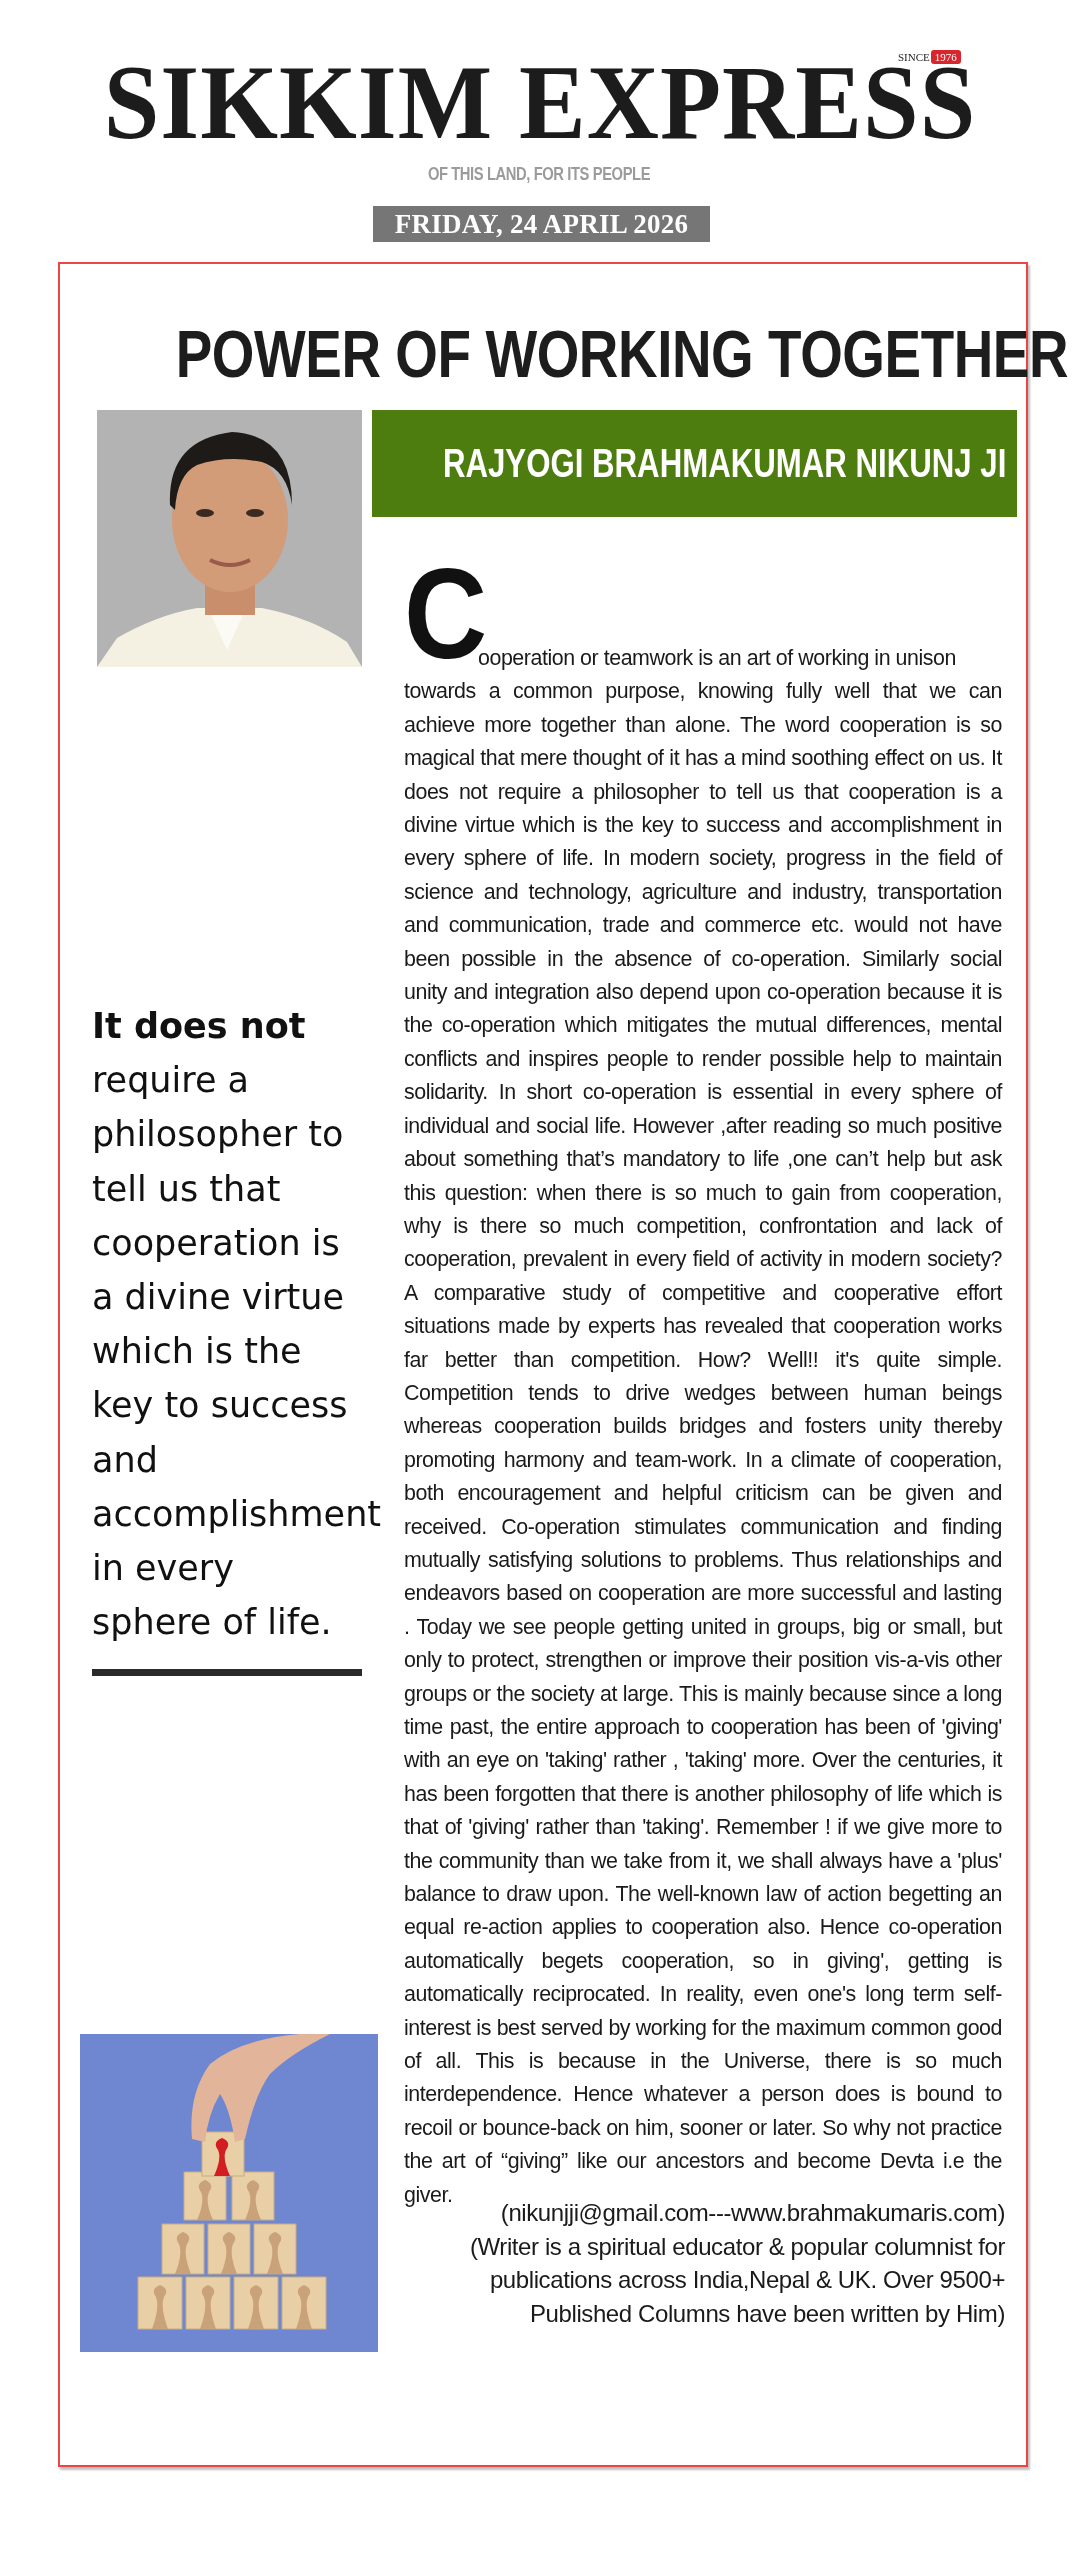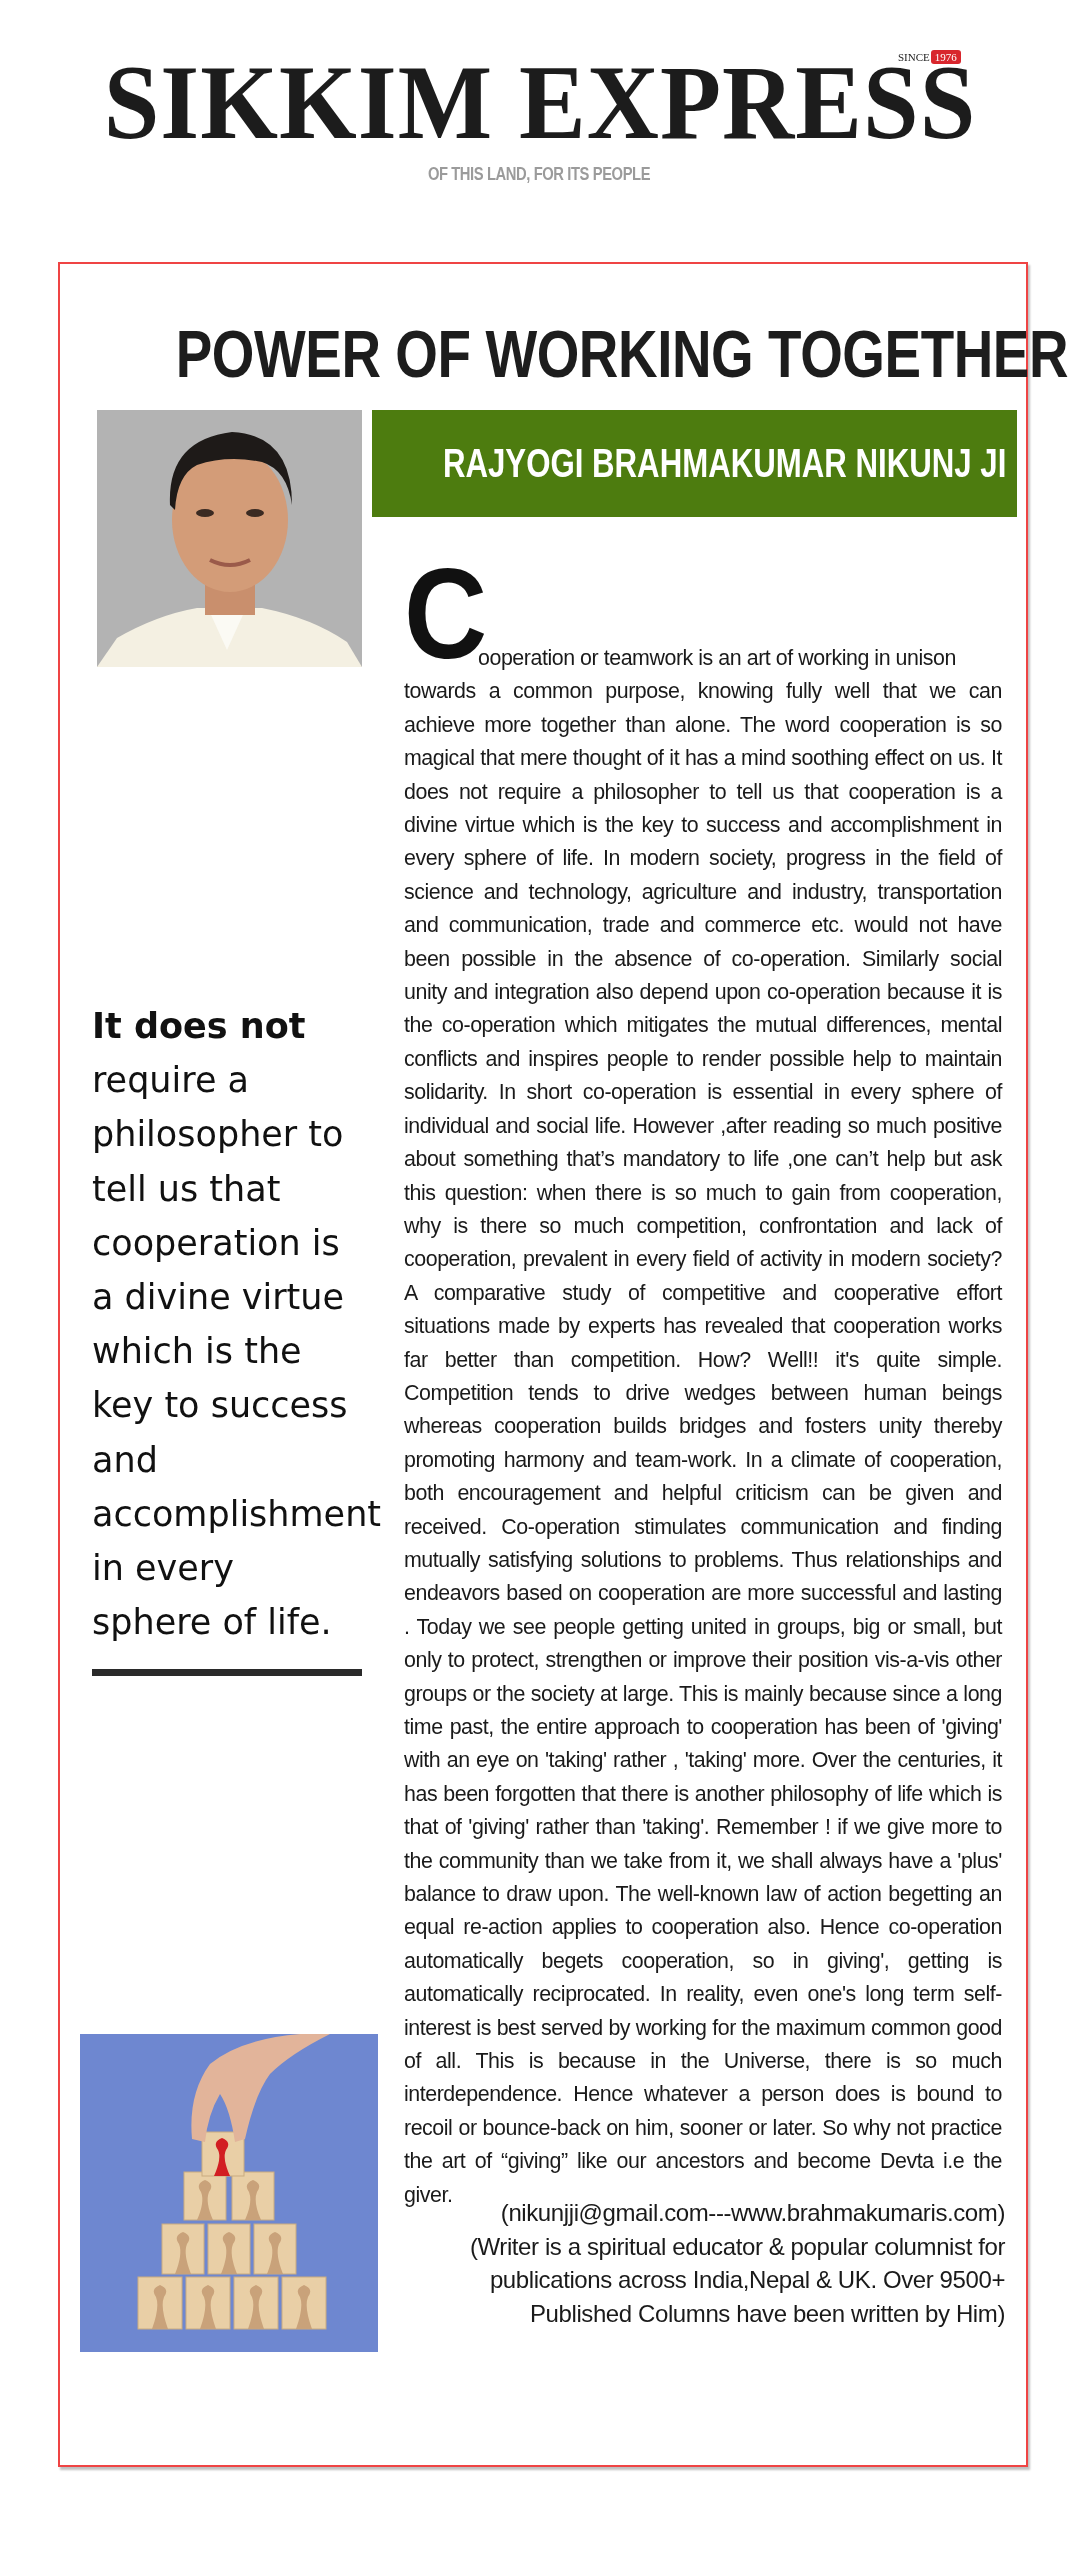--- a/index.html
+++ b/index.html
@@ -38,20 +38,21 @@
 </head>
 <body>
 
 <header class="masthead">
   <div class="mast-title">SIKKIM EXPRESS</div>
   <div class="since">
     <span>SINCE</span>
     <span class="since-year">1976</span>
   </div>
   <div class="tagline">OF THIS LAND, FOR ITS PEOPLE</div>
+  <div class="dateline">FRIDAY, 24 APRIL 2026</div>
 </header>
 
 <article class="frame">
   <h1 class="headline" style="margin:0;">POWER OF WORKING TOGETHER</h1>
 
   <div class="photo">
     <svg width="265" height="257" viewBox="0 0 265 257">
       <rect width="265" height="257" fill="#b3b3b3"></rect>
       <path d="M0 257 L20 228 Q60 205 100 198 L165 198 Q215 208 250 232 L265 257 Z" fill="#f4f0e2"></path>
       <path d="M110 196 L130 240 L150 196 Z" fill="#fbfaf4"></path>

